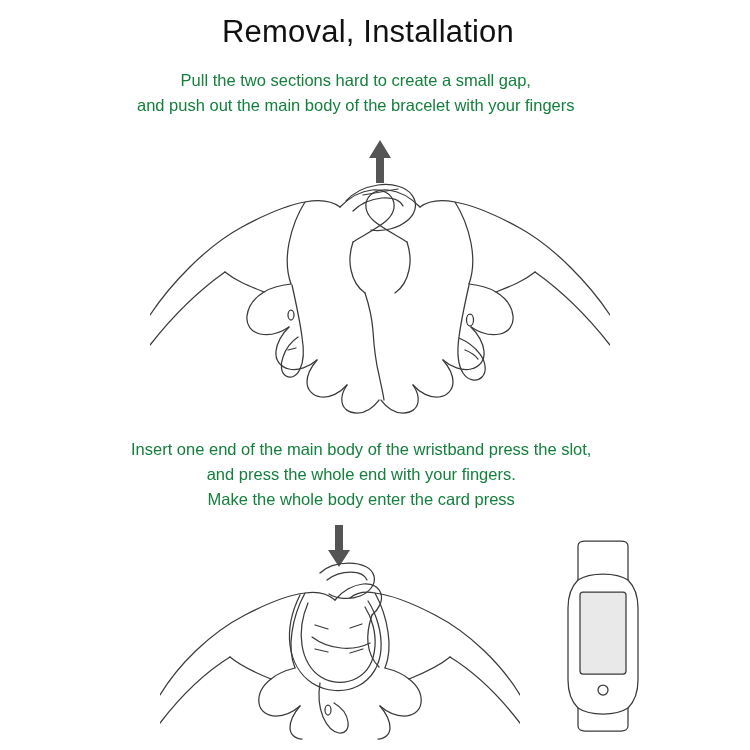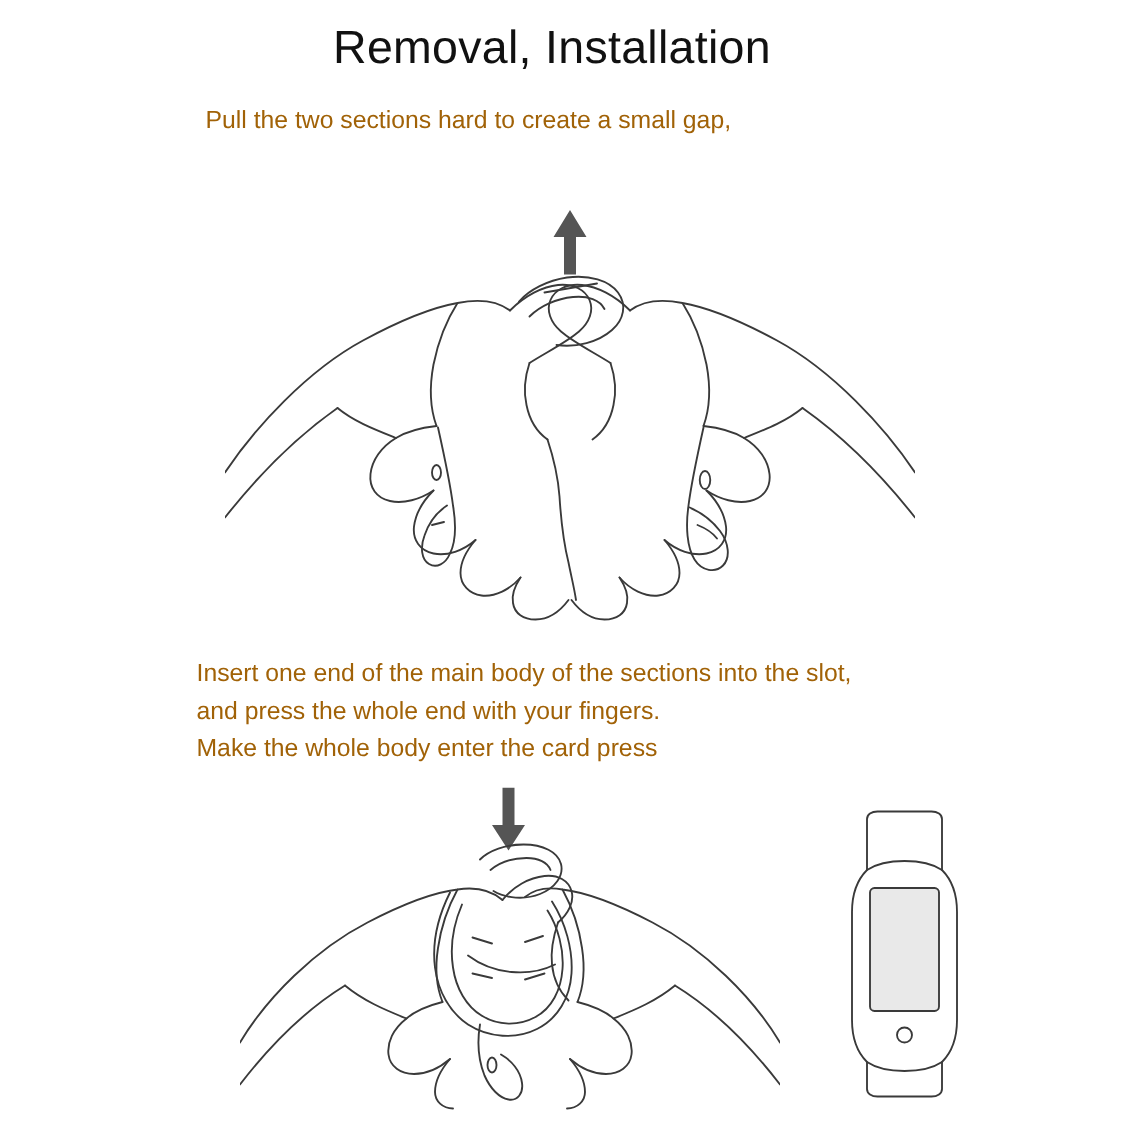--- a/index.html
+++ b/index.html
@@ -28,22 +28,23 @@
     text-align: center;
     font-size: 31px;
     font-weight: 400;
     letter-spacing: 0.2px;
     color: #111;
   }
   .step-text {
     position: absolute;
     font-size: 16.5px;
     line-height: 25px;
-    color: #a16207;
+    color: #15803d;
     white-space: nowrap;
+    text-align: center;
   }
   .step1-text { top: 68px; left: 137px; }
   .step2-text { top: 437px; left: 131px; }
 
   .illo {
     position: absolute;
   }
   .illo svg { display: block; }
 
   .step1-illo { top: 135px; left: 150px; }
@@ -52,20 +53,21 @@
 </style>
 </head>
 <body>
 
 <div class="page">
 
   <div class="title">Removal, Installation</div>
 
   <div class="step-text step1-text">
     <div>Pull the two sections hard to create a small gap,</div>
+    <div>and push out the main body of the bracelet with your fingers</div>
   </div>
 
   <div class="illo step1-illo">
     <svg width="460" height="290" viewBox="0 0 460 290" fill="none" stroke="#3a3a3a" stroke-width="1.25" stroke-linecap="round" stroke-linejoin="round">
 
       <g fill="#555" stroke="none">
         <polygon points="230,5 241,23 234,23 234,48 226,48 226,23 219,23"></polygon>
       </g>
 
       <g>
@@ -108,21 +110,21 @@
       </g>
       <g>
         <path d="M319,150 C315,168 311,186 309,202 C307,216 308,230 313,238 C318,246 327,247 332,242 C337,237 336,227 330,219 C324,211 316,206 309,203"></path>
         <ellipse cx="320" cy="185" rx="3.5" ry="6"></ellipse>
         <path d="M315,215 C320,217 325,220 328,224"></path>
       </g>
     </svg>
   </div>
 
   <div class="step-text step2-text">
-    <div>Insert one end of the main body of the sections into the slot,</div>
+    <div>Insert one end of the main body of the wristband press the slot,</div>
     <div>and press the whole end with your fingers.</div>
     <div>Make the whole body enter the card press</div>
   </div>
 
   <div class="illo step2-illo">
     <svg width="360" height="215" viewBox="0 0 360 215" fill="none" stroke="#3a3a3a" stroke-width="1.25" stroke-linecap="round" stroke-linejoin="round">
 
       <g fill="#555" stroke="none">
         <polygon points="175,0 183,0 183,25 190,25 179,42 168,25 175,25"></polygon>
       </g>

